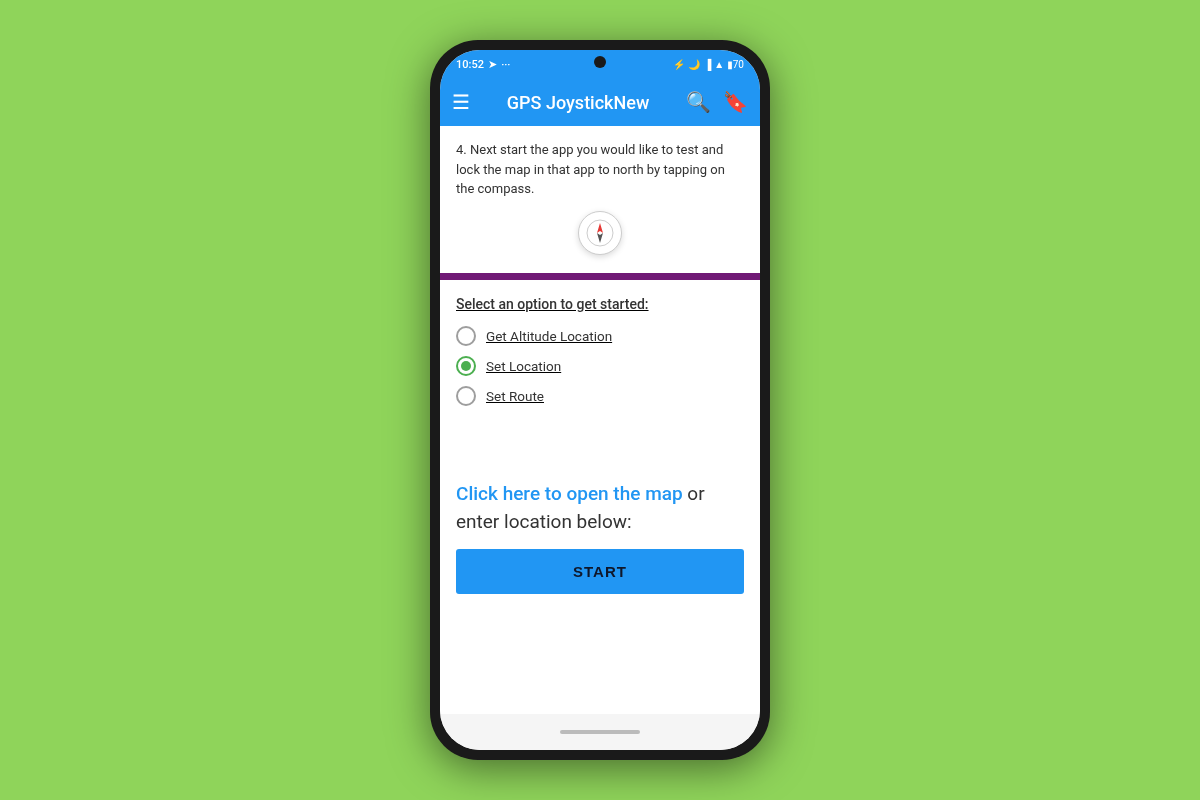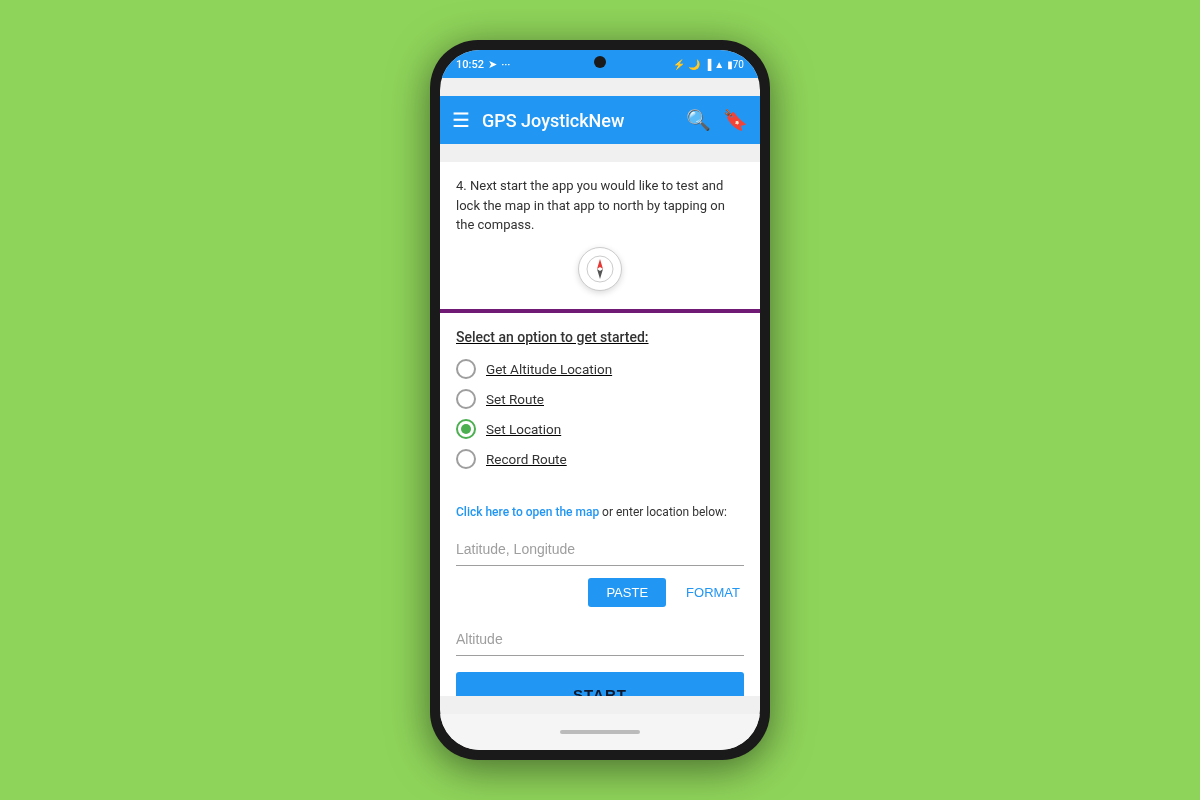--- a/index.html
+++ b/index.html
@@ -25,21 +25,20 @@
     }
 
     .phone-inner {
       width: 100%;
       height: 100%;
       background: #f0f0f0;
       border-radius: 40px;
       overflow: hidden;
       display: flex;
       flex-direction: column;
-      gap: 18px;
     }
 
     
     .status-bar {
       background: #2196F3;
       height: 28px;
       display: flex;
       align-items: center;
       justify-content: space-between;
       padding: 0 16px;
@@ -82,41 +81,42 @@
       align-items: center;
       padding: 0 12px;
       flex-shrink: 0;
       gap: 12px;
     }
     .app-bar-title {
       color: white;
       font-size: 18px;
       font-weight: 500;
       flex: 1;
+      text-align: center;
     }
     .app-bar-icon {
       color: white;
       font-size: 20px;
       cursor: pointer;
     }
 
     
     .content {
       flex: 1;
       background: white;
       overflow-y: auto;
       display: flex;
       flex-direction: column;
     }
 
     
     .instruction-section {
       background: white;
       padding: 14px 16px;
-      border-bottom: 4px solid #701a75;
+      border-bottom: 7px solid #701a75;
     }
     .instruction-text {
       font-size: 13px;
       color: #333;
       line-height: 1.5;
     }
     .compass-container {
       display: flex;
       justify-content: center;
       padding: 12px 0 4px;
@@ -176,23 +176,24 @@
       font-size: 13.5px;
       color: #333;
     }
 
     
     .link-section {
       padding: 8px 16px 12px;
       background: white;
     }
     .link-text {
-      font-size: 12px;
+      font-size: 19px;
       line-height: 1.5;
       color: #333;
+      margin-top: 40px;
     }
     .link-text a {
       color: #2196F3;
       text-decoration: none;
       font-weight: 500;
     }
 
     
     .input-section {
       padding: 0 16px;
@@ -335,50 +336,38 @@
       <div class="options-section">
         <div class="options-title">Select an option to get started:</div>
 
 
         <div class="radio-option">
           <div class="radio-circle"></div>
           <span class="radio-label">Get Altitude Location</span>
         </div>
 
         <div class="radio-option">
+          <div class="radio-circle selected"></div>
+          <span class="radio-label">Set Location</span>
+        </div>
+
+        <div class="radio-option">
           <div class="radio-circle"></div>
           <span class="radio-label">Set Route</span>
         </div>
 
-        <div class="radio-option">
-          <div class="radio-circle selected"></div>
-          <span class="radio-label">Set Location</span>
-        </div>
-
-        <div class="radio-option">
-          <div class="radio-circle"></div>
-          <span class="radio-label">Record Route</span>
-        </div>
       </div>
 
       <div class="link-section">
         <p class="link-text">
           <a href="#">Click here to open the map</a>
           <span> or enter location below:</span>
         </p>
       </div>
 
-      <div class="input-section">
-        <input class="text-input" type="text" placeholder="Latitude, Longitude" style="">
-        <div class="input-buttons">
-          <button class="btn-paste">PASTE</button>
-          <button class="btn-format">FORMAT</button>
-        </div>
-        <input class="altitude-input" type="text" placeholder="Altitude" style="">
-      </div>
 
       <div class="start-section">
         <button class="btn-start">START</button>
       </div>
 
     </div>
 
     <div class="bottom-bar">
       <div class="home-indicator"></div>
     </div>

